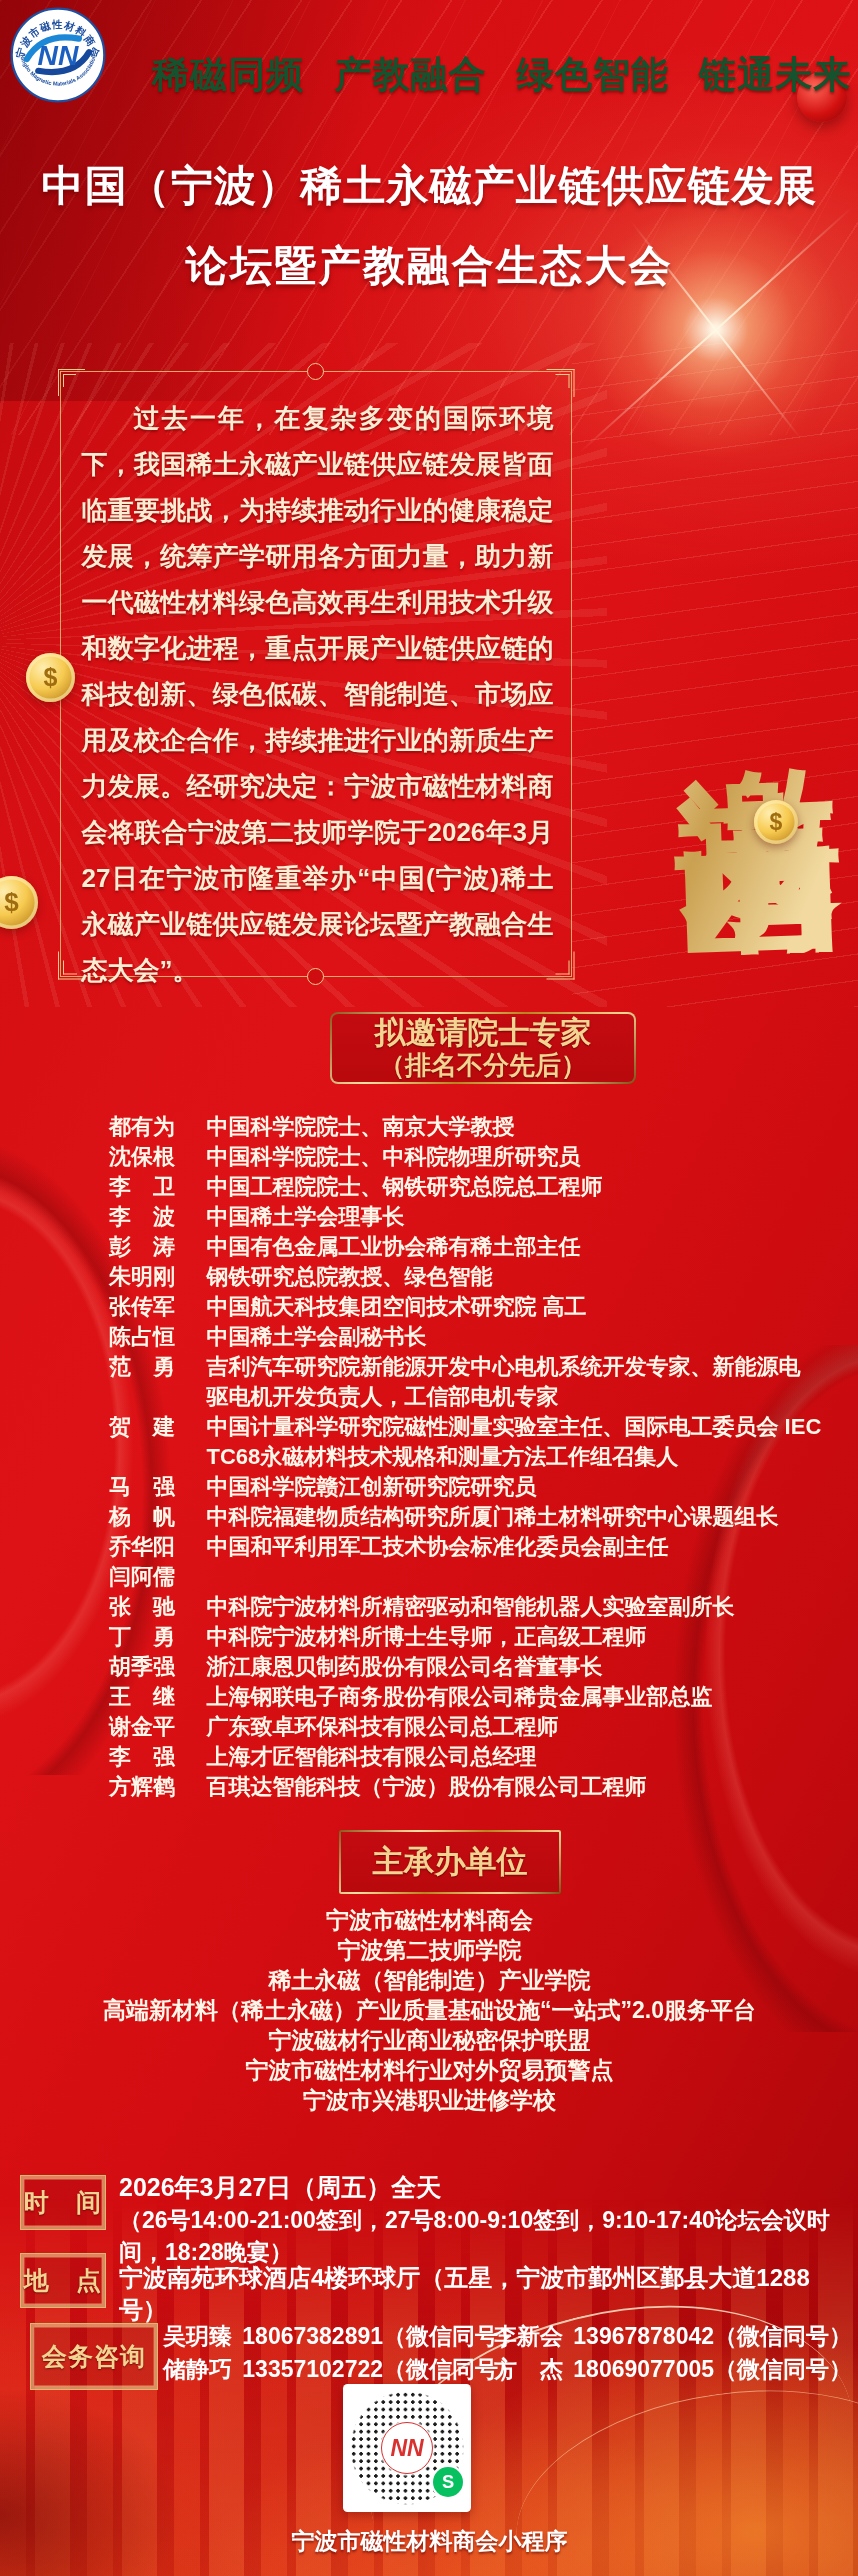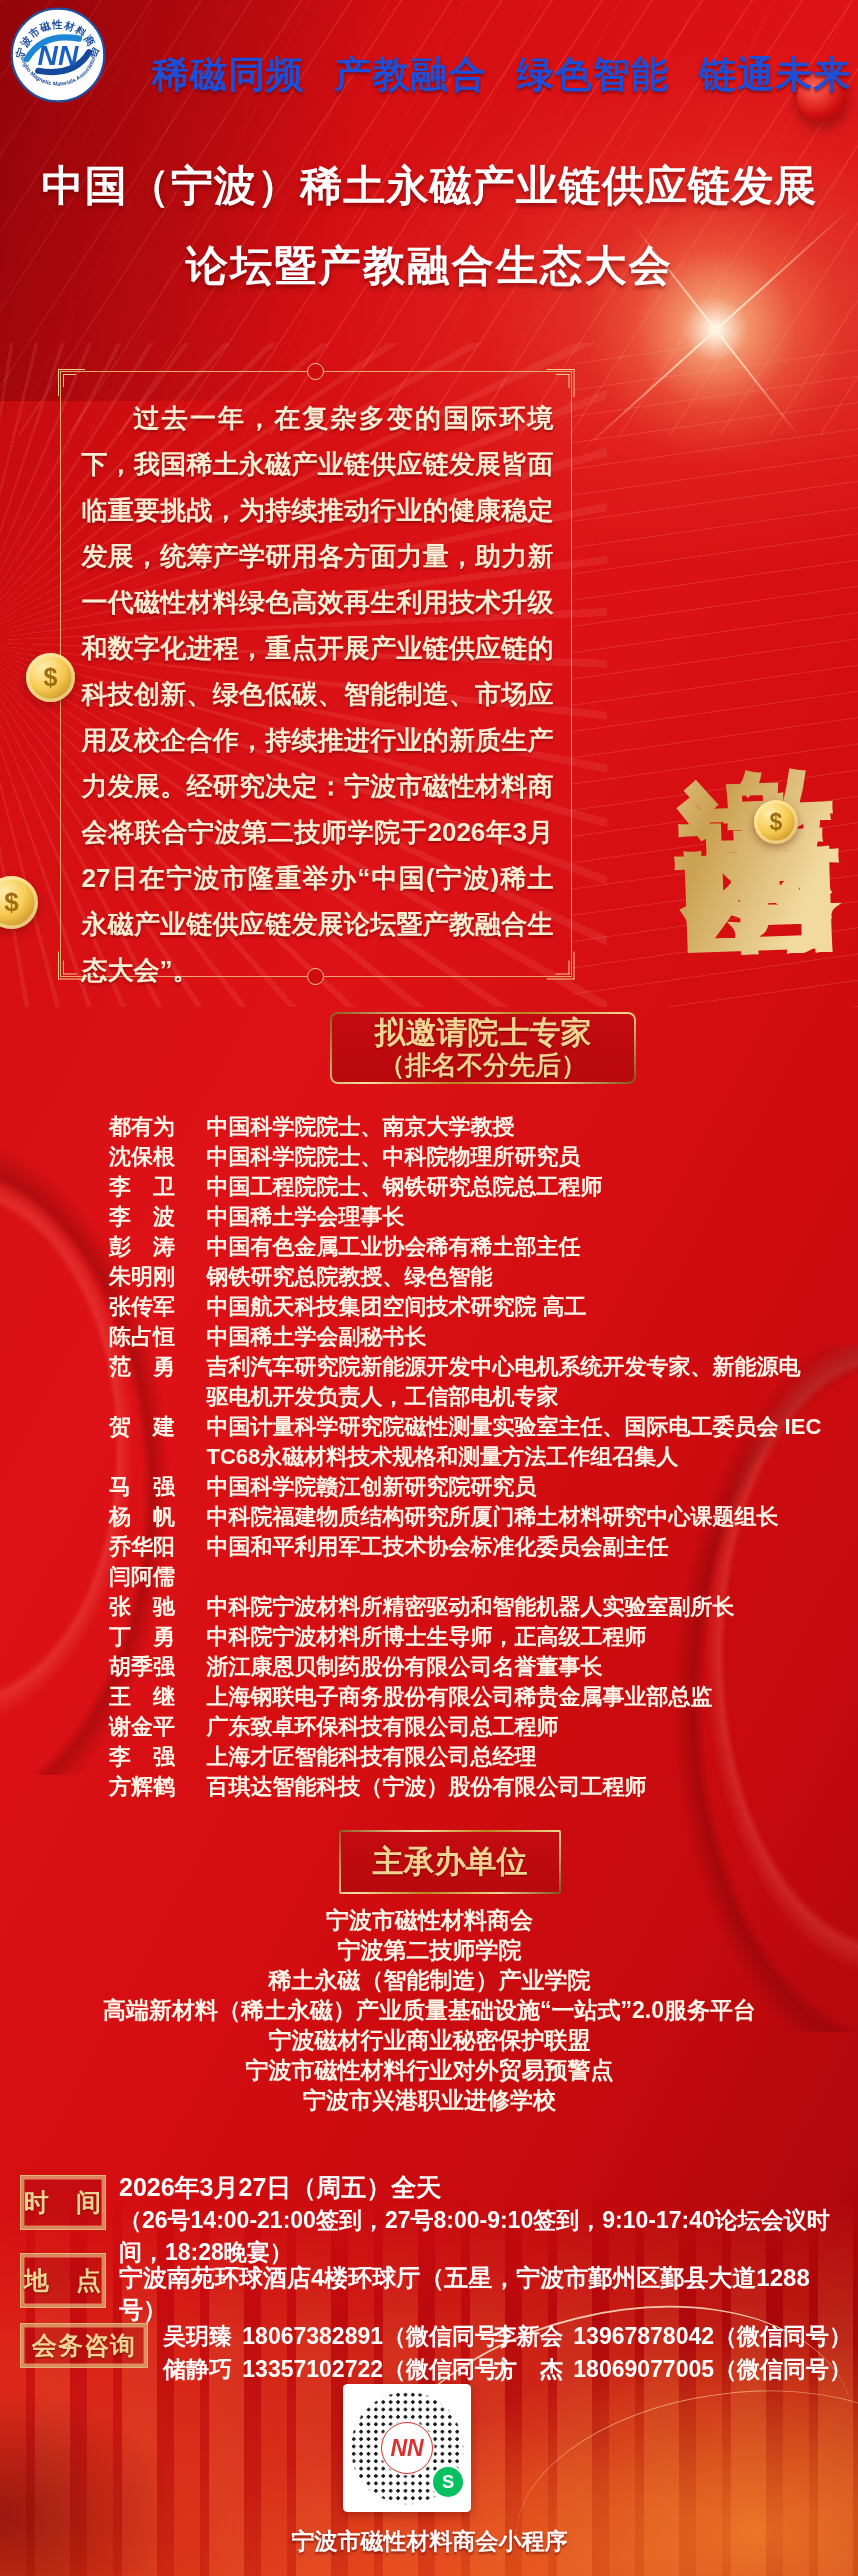--- a/index.html
+++ b/index.html
@@ -46,21 +46,21 @@
     -webkit-mask:linear-gradient(transparent, #000 36%);mask:linear-gradient(transparent, #000 36%);}
   .swoosh1{left:366px;top:2313px;width:492px;height:298px;border-radius:50%;z-index:1;pointer-events:none;
     border-top:2.3px solid rgba(255,242,214,.8);transform:rotate(-14deg);}
   .swoosh2{left:515px;top:2393px;width:435px;height:240px;border-radius:50%;z-index:1;pointer-events:none;
     border-top:1.7px solid rgba(255,230,190,.55);transform:rotate(-8deg);}
   .bottom-left-shade{left:0;top:2376px;width:343px;height:200px;z-index:1;pointer-events:none;
     background:radial-gradient(240px 172px at 0% 70%, rgba(100,2,6,.55), transparent 75%);}
   
   .logo{left:10.3px;top:6.9px;width:96px;height:96px;z-index:5;}
   .slogans{left:152px;top:50px;z-index:5;display:flex;gap:30px;
-    font-size:37px;font-weight:700;letter-spacing:1.1px;color:#1d4ed8;text-shadow:0 2.3px 2.9px rgba(95,0,0,.6);}
+    font-size:37px;font-weight:700;letter-spacing:1.1px;color:#14532d;text-shadow:0 2.3px 2.9px rgba(95,0,0,.6);}
   
   .title1{left:0;top:158px;width:859px;text-align:center;z-index:5;color:#fff;
     font-size:42px;font-weight:800;letter-spacing:1.1px;text-shadow:0 2.9px 4px rgba(90,0,0,.55);}
   .title2{left:0;top:238px;width:859px;text-align:center;z-index:5;color:#fff;
     font-size:42px;font-weight:800;letter-spacing:2.3px;text-shadow:0 2.9px 4px rgba(90,0,0,.55);}
   
   .letter-frame{left:60px;top:371px;width:512px;height:606px;z-index:4;
     border:1.7px solid rgba(228,186,118,.9);box-sizing:border-box;}
   .corner{position:absolute;width:27.5px;height:27.5px;}
   .corner::before{content:"";position:absolute;inset:0;border-top:1.7px solid #efce8d;border-left:1.7px solid #efce8d;}
@@ -103,21 +103,21 @@
   .etitle{flex:1;}
   
   .orgs{left:0;top:1905px;width:859px;z-index:5;text-align:center;color:#fff8ea;font-size:23px;font-weight:700;line-height:30px;}
   
   .label-box{z-index:5;box-sizing:border-box;border:1.1px solid #ddb873;background:rgba(150,8,10,.25);
     box-shadow:inset 0 0 0 2.3px rgba(150,8,10,.01), inset 0 0 0 3.4px rgba(235,200,140,.65);
     display:flex;align-items:center;justify-content:center;
     color:#f2d492;font-size:25px;font-weight:800;letter-spacing:1.1px;text-shadow:0 1.1px 1.7px rgba(70,0,0,.6);}
   .lb-time{left:20px;top:2175px;width:86px;height:55px;}
   .lb-venue{left:20px;top:2253px;width:86px;height:55px;}
-  .lb-contact{left:20px;top:2323px;width:128px;height:45px;}
+  .lb-contact{left:30px;top:2323px;width:128px;height:67px;}
   .time-content{left:119px;top:2171px;width:727px;z-index:5;color:#fff;font-weight:700;}
   .time-l1{font-size:25px;line-height:33px;}
   .time-l2{font-size:23px;line-height:32px;}
   .venue-content{left:119px;top:2262px;width:727px;z-index:5;color:#fff;font-weight:700;font-size:24px;line-height:32px;}
   .contacts{left:163px;top:2320px;width:675px;z-index:5;display:grid;grid-template-columns:331px auto;
     color:#fff;font-weight:700;font-size:23px;line-height:33px;}
   .contact-cell{white-space:nowrap;}
   .contact-cell .cname{white-space:pre;margin-right:10.3px;}
   
   .qr{left:343px;top:2384px;width:128px;height:128px;z-index:5;background:#fff;border-radius:4.6px;box-shadow:0 3.4px 10.3px rgba(80,0,0,.35);}

